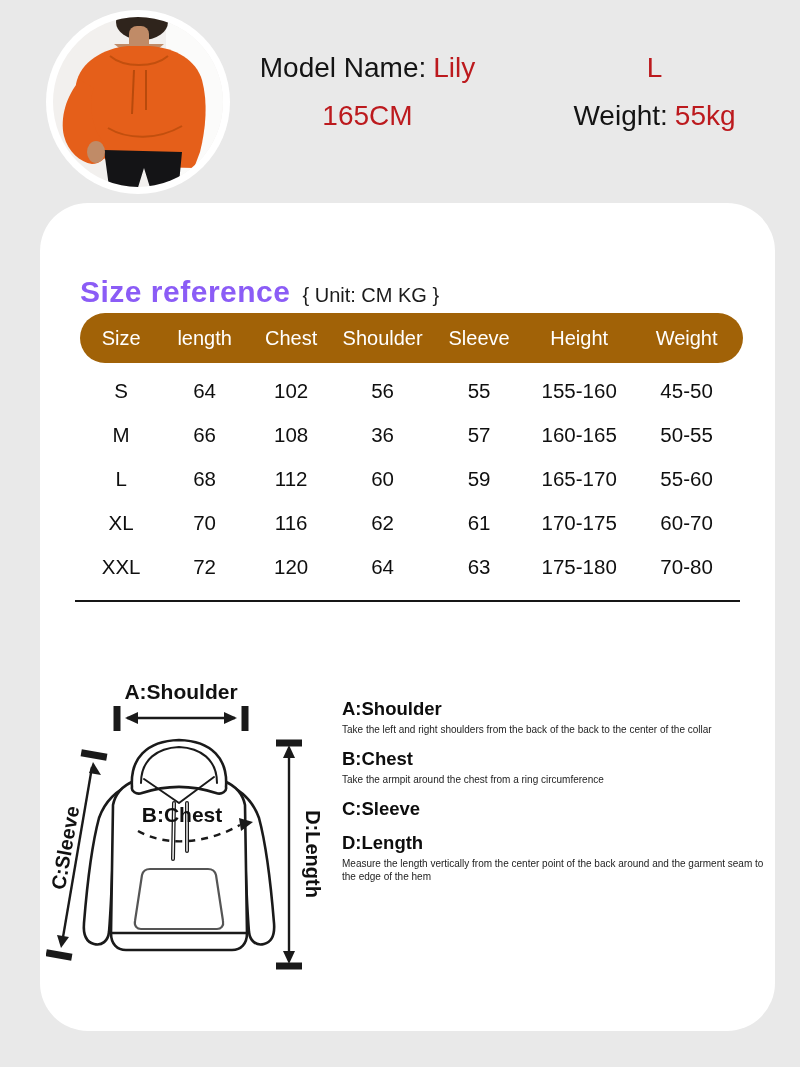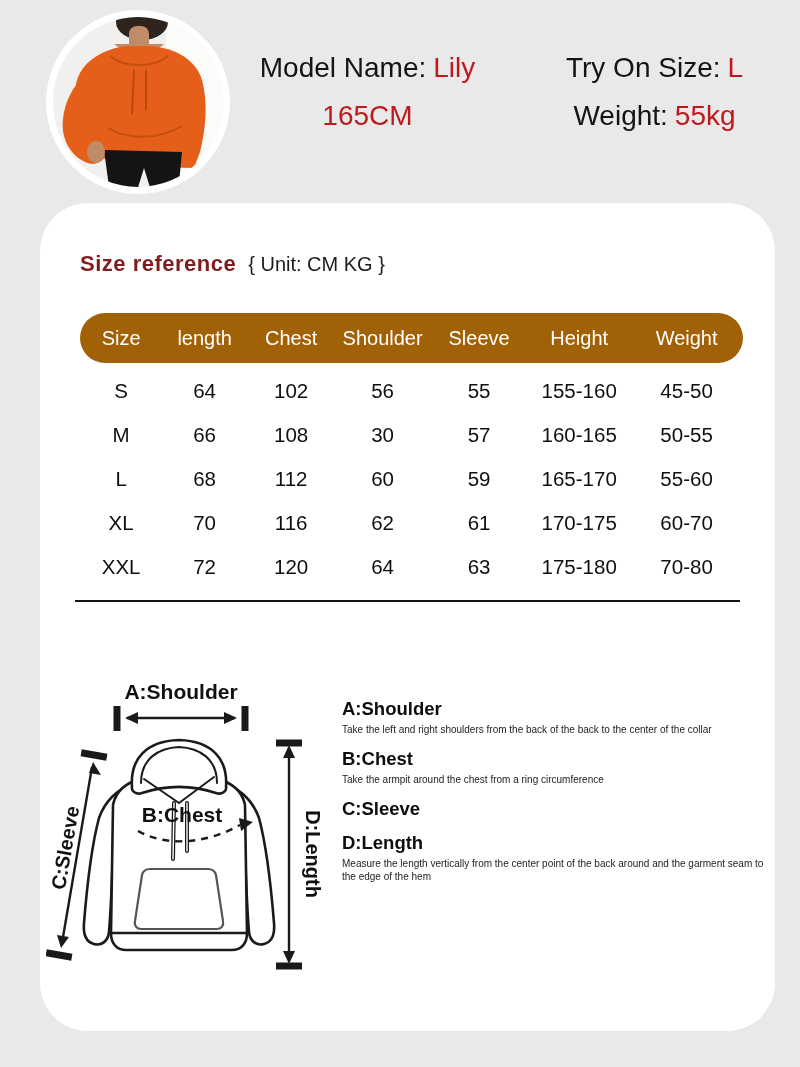--- a/index.html
+++ b/index.html
@@ -18,21 +18,21 @@
   .field{display:flex;justify-content:center;align-items:baseline;gap:7px;
     font-size:28px;white-space:nowrap;}
   .field .lab{color:#141414;}
   .field .val{color:#bc1a1e;}
   
   .card{
     position:absolute;left:40px;top:203px;width:735px;height:828px;
     background:#ffffff;border-radius:48px;
   }
   .title-row{position:absolute;left:40px;top:48px;display:flex;align-items:baseline;gap:12px;}
-  .title-row .ttl{font-size:22px;font-weight:bold;color:#7f1d1d;letter-spacing:.5px;}
+  .title-row .ttl{font-size:30px;font-weight:bold;color:#8b5cf6;letter-spacing:.5px;margin-top:24px;}
   .title-row .unit{font-size:20px;color:#1c1c1c;}
   .thead{
     position:absolute;left:40px;top:110px;width:663px;height:50px;
     background:#a16207;border-radius:26px;
     display:grid;grid-template-columns:12.4% 12.8% 13.3% 14.3% 14.8% 15.4% 17%;
     align-items:center;color:#fff;font-size:20px;text-align:center;
   }
   .tbody{position:absolute;left:40px;top:166px;width:663px;}
   .trow{
     height:44px;display:grid;grid-template-columns:12.4% 12.8% 13.3% 14.3% 14.8% 15.4% 17%;
@@ -81,21 +81,20 @@
     </g>
   </svg>
 </div>
 
 <div class="model-info">
   <div class="field">
     <span class="lab">Model Name:</span>
     <span class="val">Lily</span>
   </div>
   <div class="field">
-    <span class="lab">Try On Size:</span>
     <span class="val">L</span>
   </div>
   <div class="field">
     <span class="val">165CM</span>
   </div>
   <div class="field">
     <span class="lab">Weight:</span>
     <span class="val">55kg</span>
   </div>
 </div>
@@ -124,21 +123,21 @@
       <span>102</span>
       <span>56</span>
       <span>55</span>
       <span>155-160</span>
       <span>45-50</span>
     </div>
     <div class="trow">
       <span>M</span>
       <span>66</span>
       <span>108</span>
-      <span>30</span>
+      <span>36</span>
       <span>57</span>
       <span>160-165</span>
       <span>50-55</span>
     </div>
     <div class="trow">
       <span>L</span>
       <span>68</span>
       <span>112</span>
       <span>60</span>
       <span>59</span>

